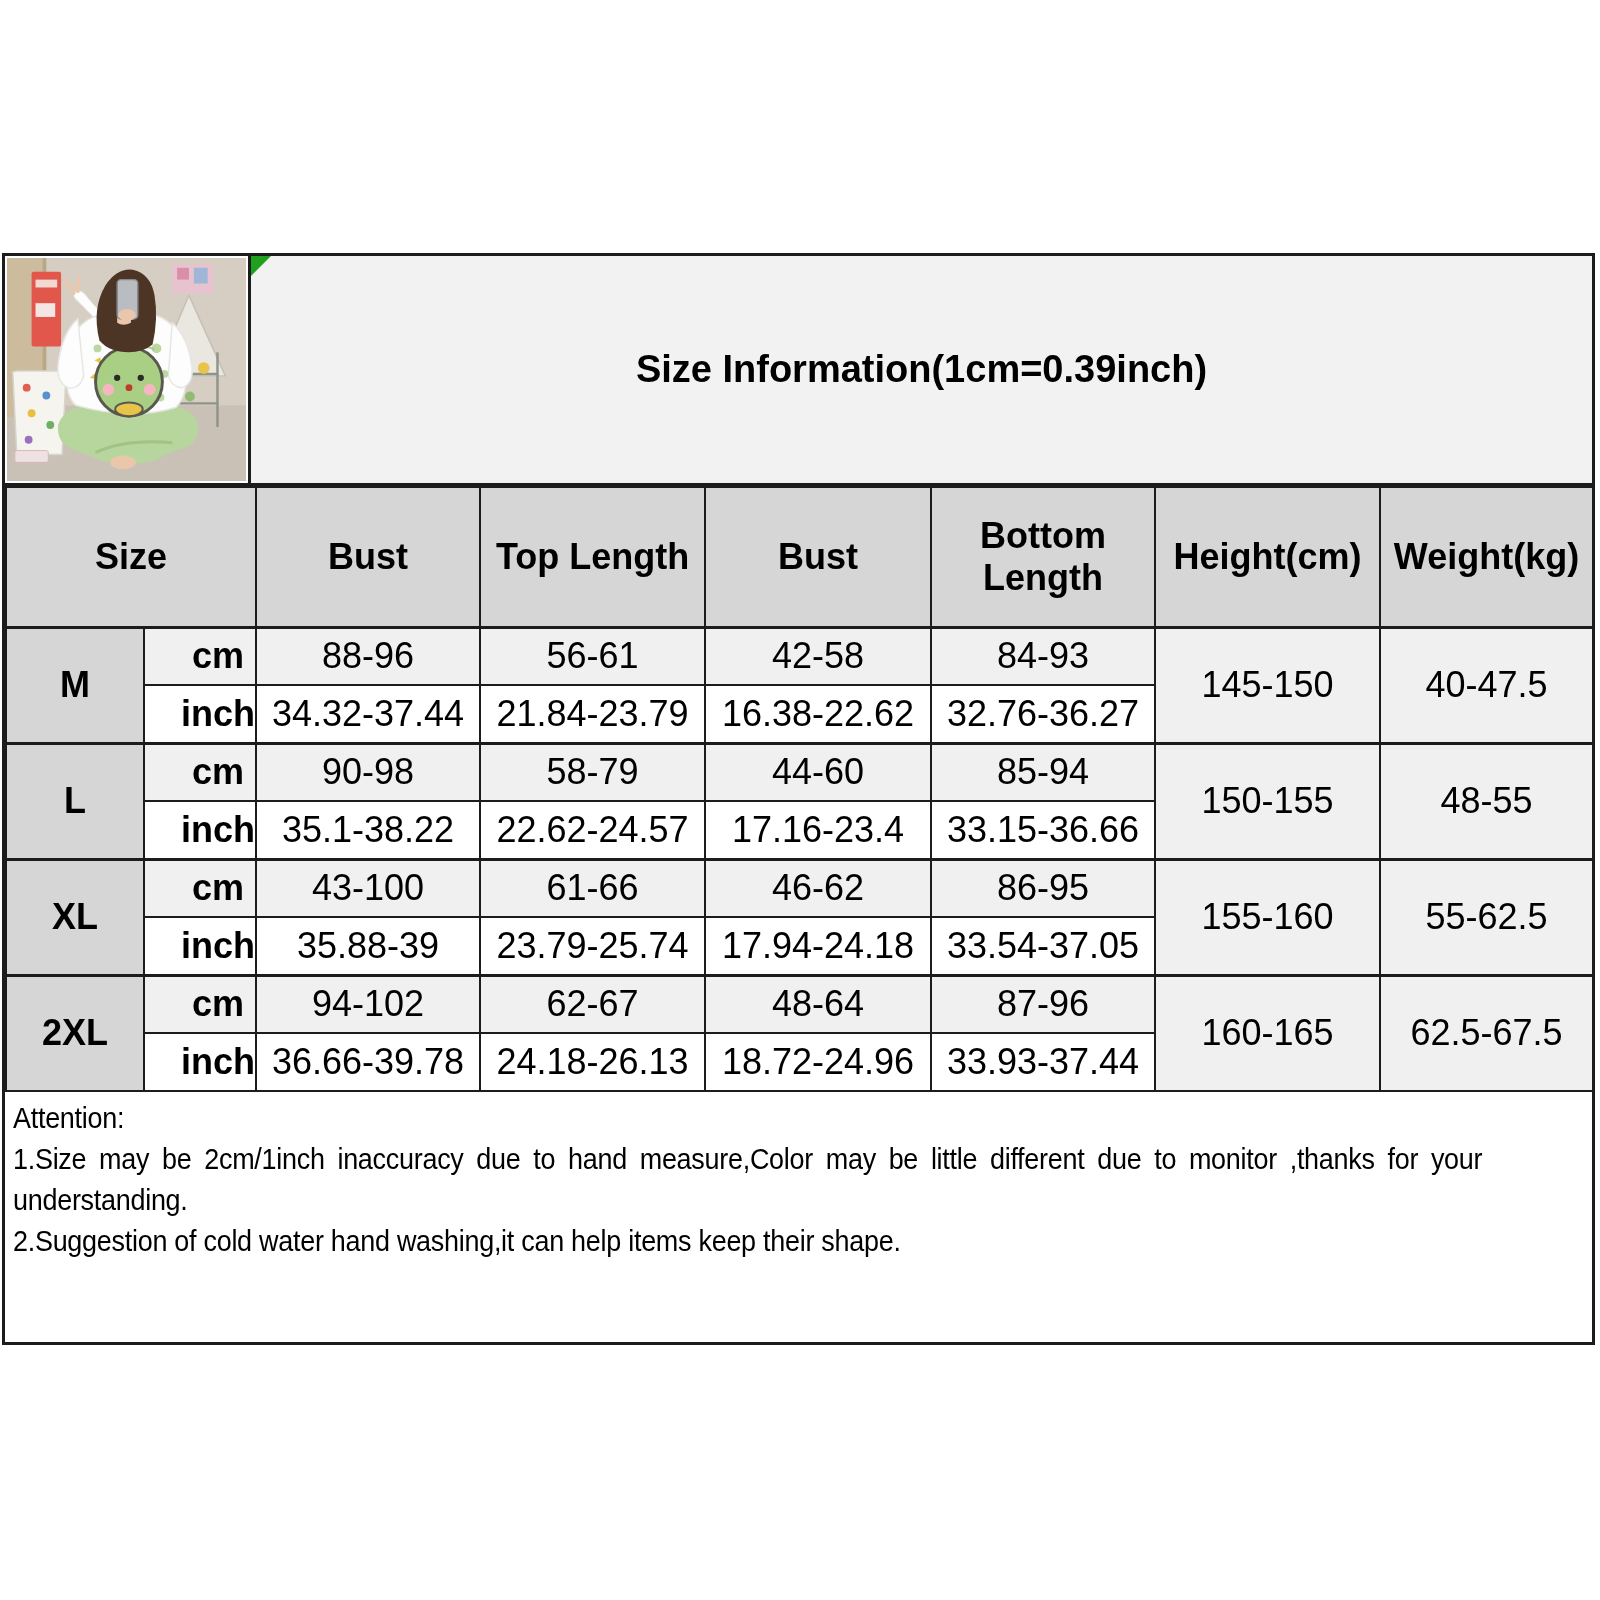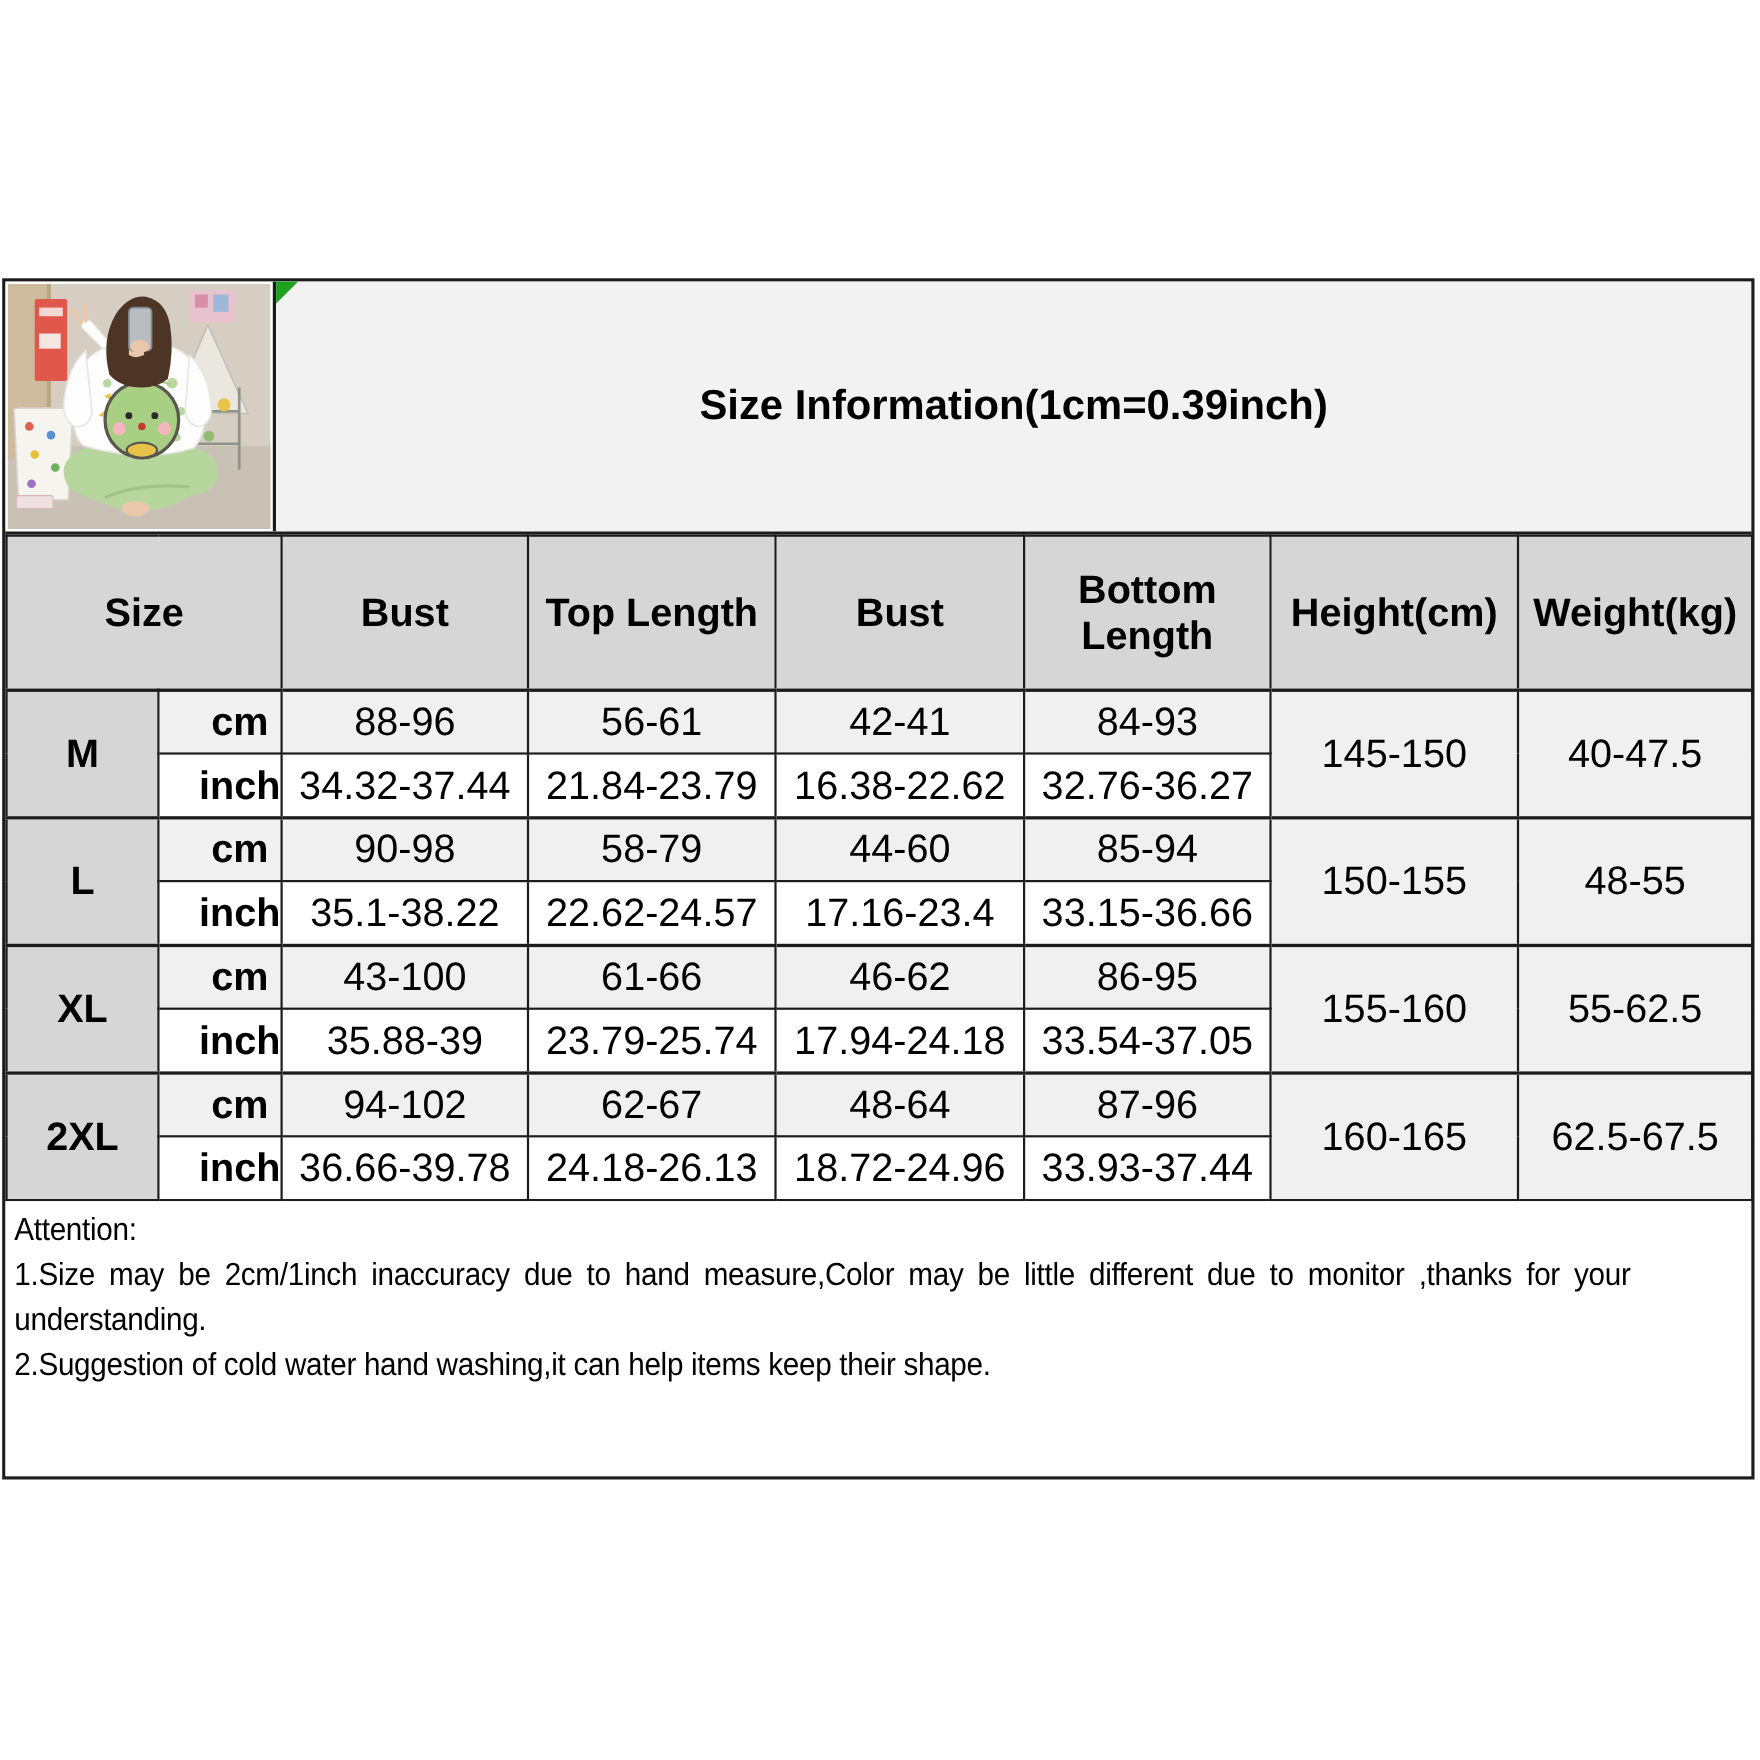--- a/index.html
+++ b/index.html
@@ -143,21 +143,21 @@
           <td>Height(cm)</td>
           <td>Weight(kg)</td>
         </tr>
       </thead>
       <tbody>
           <tr class="group-start">
             <td class="size-cell" rowspan="2">M</td>
             <td class="unit-cell row-cm">cm</td>
             <td class="row-cm">88-96</td>
             <td class="row-cm">56-61</td>
-            <td class="row-cm">42-41</td>
+            <td class="row-cm">42-58</td>
             <td class="row-cm">84-93</td>
             <td class="span-cell" rowspan="2">145-150</td>
             <td class="span-cell" rowspan="2">40-47.5</td>
           </tr>
           <tr>
             <td class="unit-cell row-inch">inch</td>
             <td class="row-inch">34.32-37.44</td>
             <td class="row-inch">21.84-23.79</td>
             <td class="row-inch">16.38-22.62</td>
             <td class="row-inch">32.76-36.27</td>

